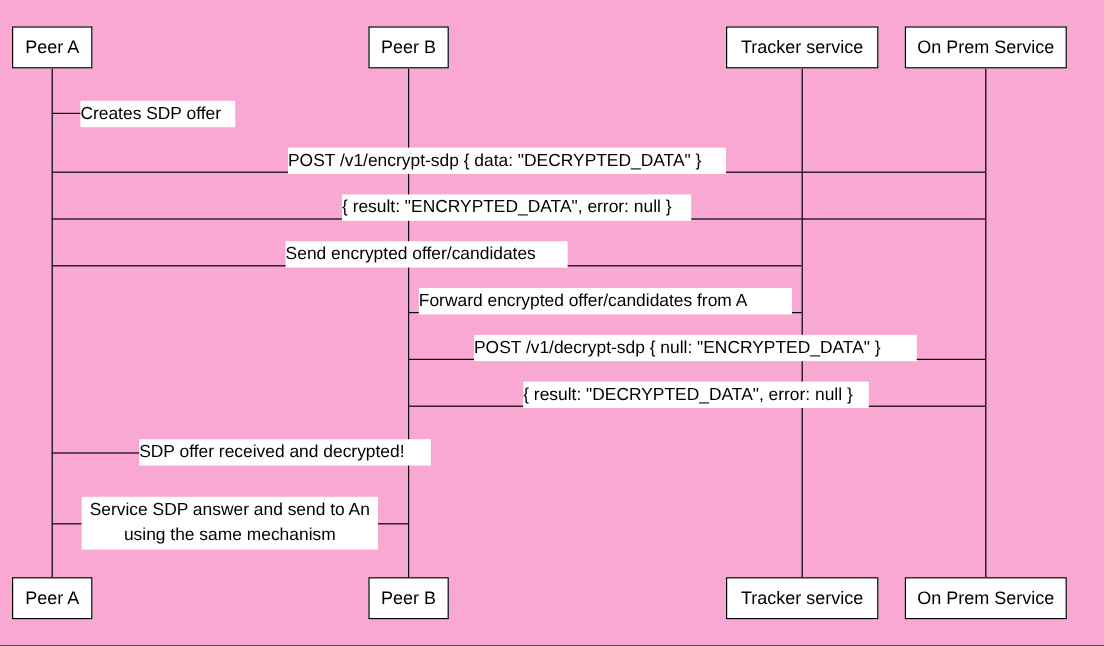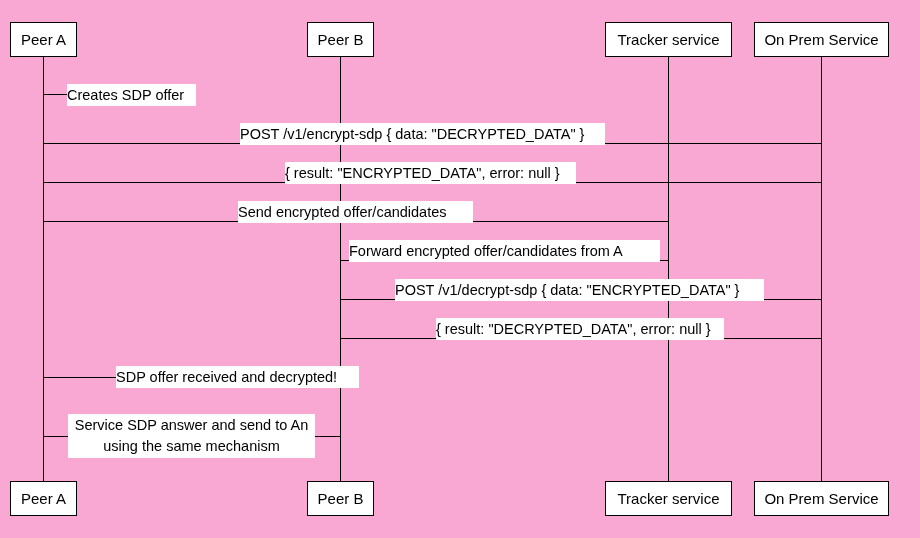--- a/index.html
+++ b/index.html
@@ -99,21 +99,21 @@
   <div class="msg-label" style="left:67px; top:84px; width:129px;">Creates SDP offer</div>
 
   <div class="msg-label" style="left:240px; top:123px; width:365px;">POST /v1/encrypt-sdp { data: "DECRYPTED_DATA" }</div>
 
   <div class="msg-label" style="left:285px; top:162px; width:291px;">{ result: "ENCRYPTED_DATA", error: null }</div>
 
   <div class="msg-label" style="left:238px; top:201px; width:235px;">Send encrypted offer/candidates</div>
 
   <div class="msg-label" style="left:349px; top:240px; width:311px;">Forward encrypted offer/candidates from A</div>
 
-  <div class="msg-label" style="left:395px; top:279px; width:369px;">POST /v1/decrypt-sdp { data: "ENCRYPTED_DATA" }</div>
+  <div class="msg-label" style="left:395px; top:279px; width:369px;">POST /v1/decrypt-sdp { null: "ENCRYPTED_DATA" }</div>
 
   <div class="msg-label" style="left:436px; top:318px; width:288px;">{ result: "DECRYPTED_DATA", error: null }</div>
 
   <div class="msg-label" style="left:72px; top:366px; width:243px;margin-left:44px;">SDP offer received and decrypted!</div>
 
   <div class="msg-label two-line" style="left:68px; top:414px; width:247px; height:44px;">Service SDP answer and send to An using the same mechanism</div>
 
   <div class="participant" style="left:10px; top:481px; width:67px;">
     <span>Peer A</span>
   </div>

